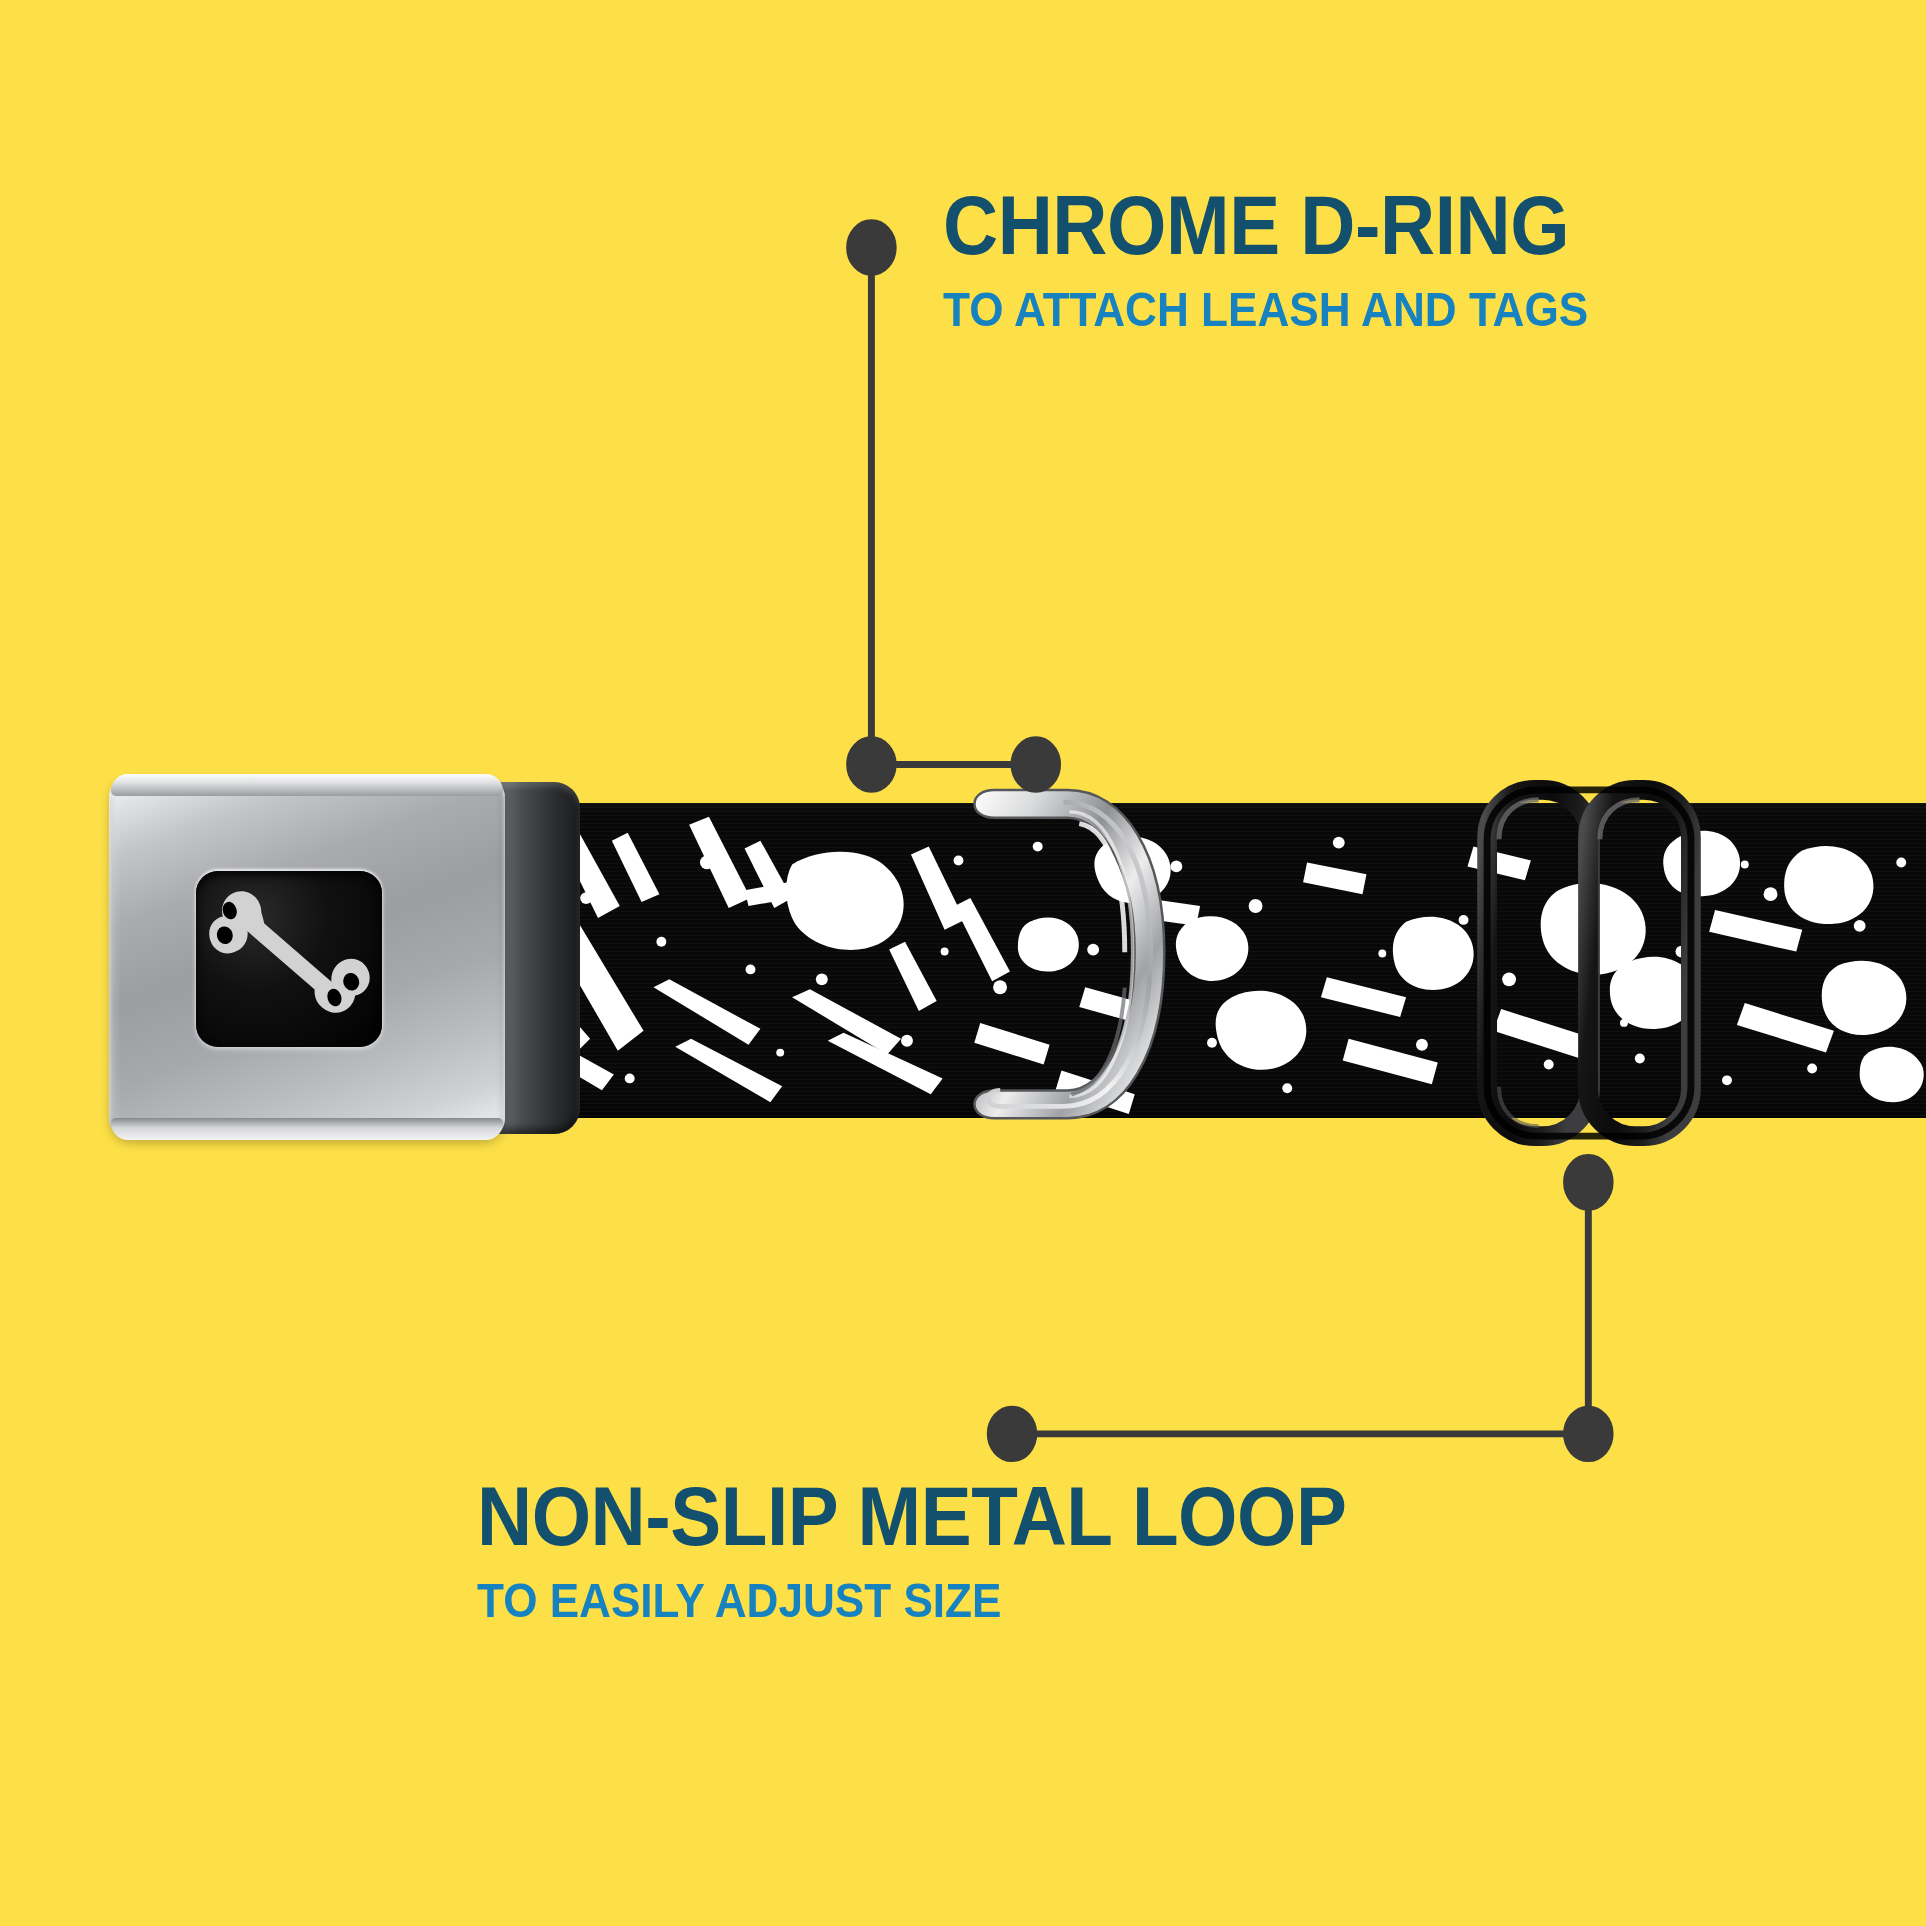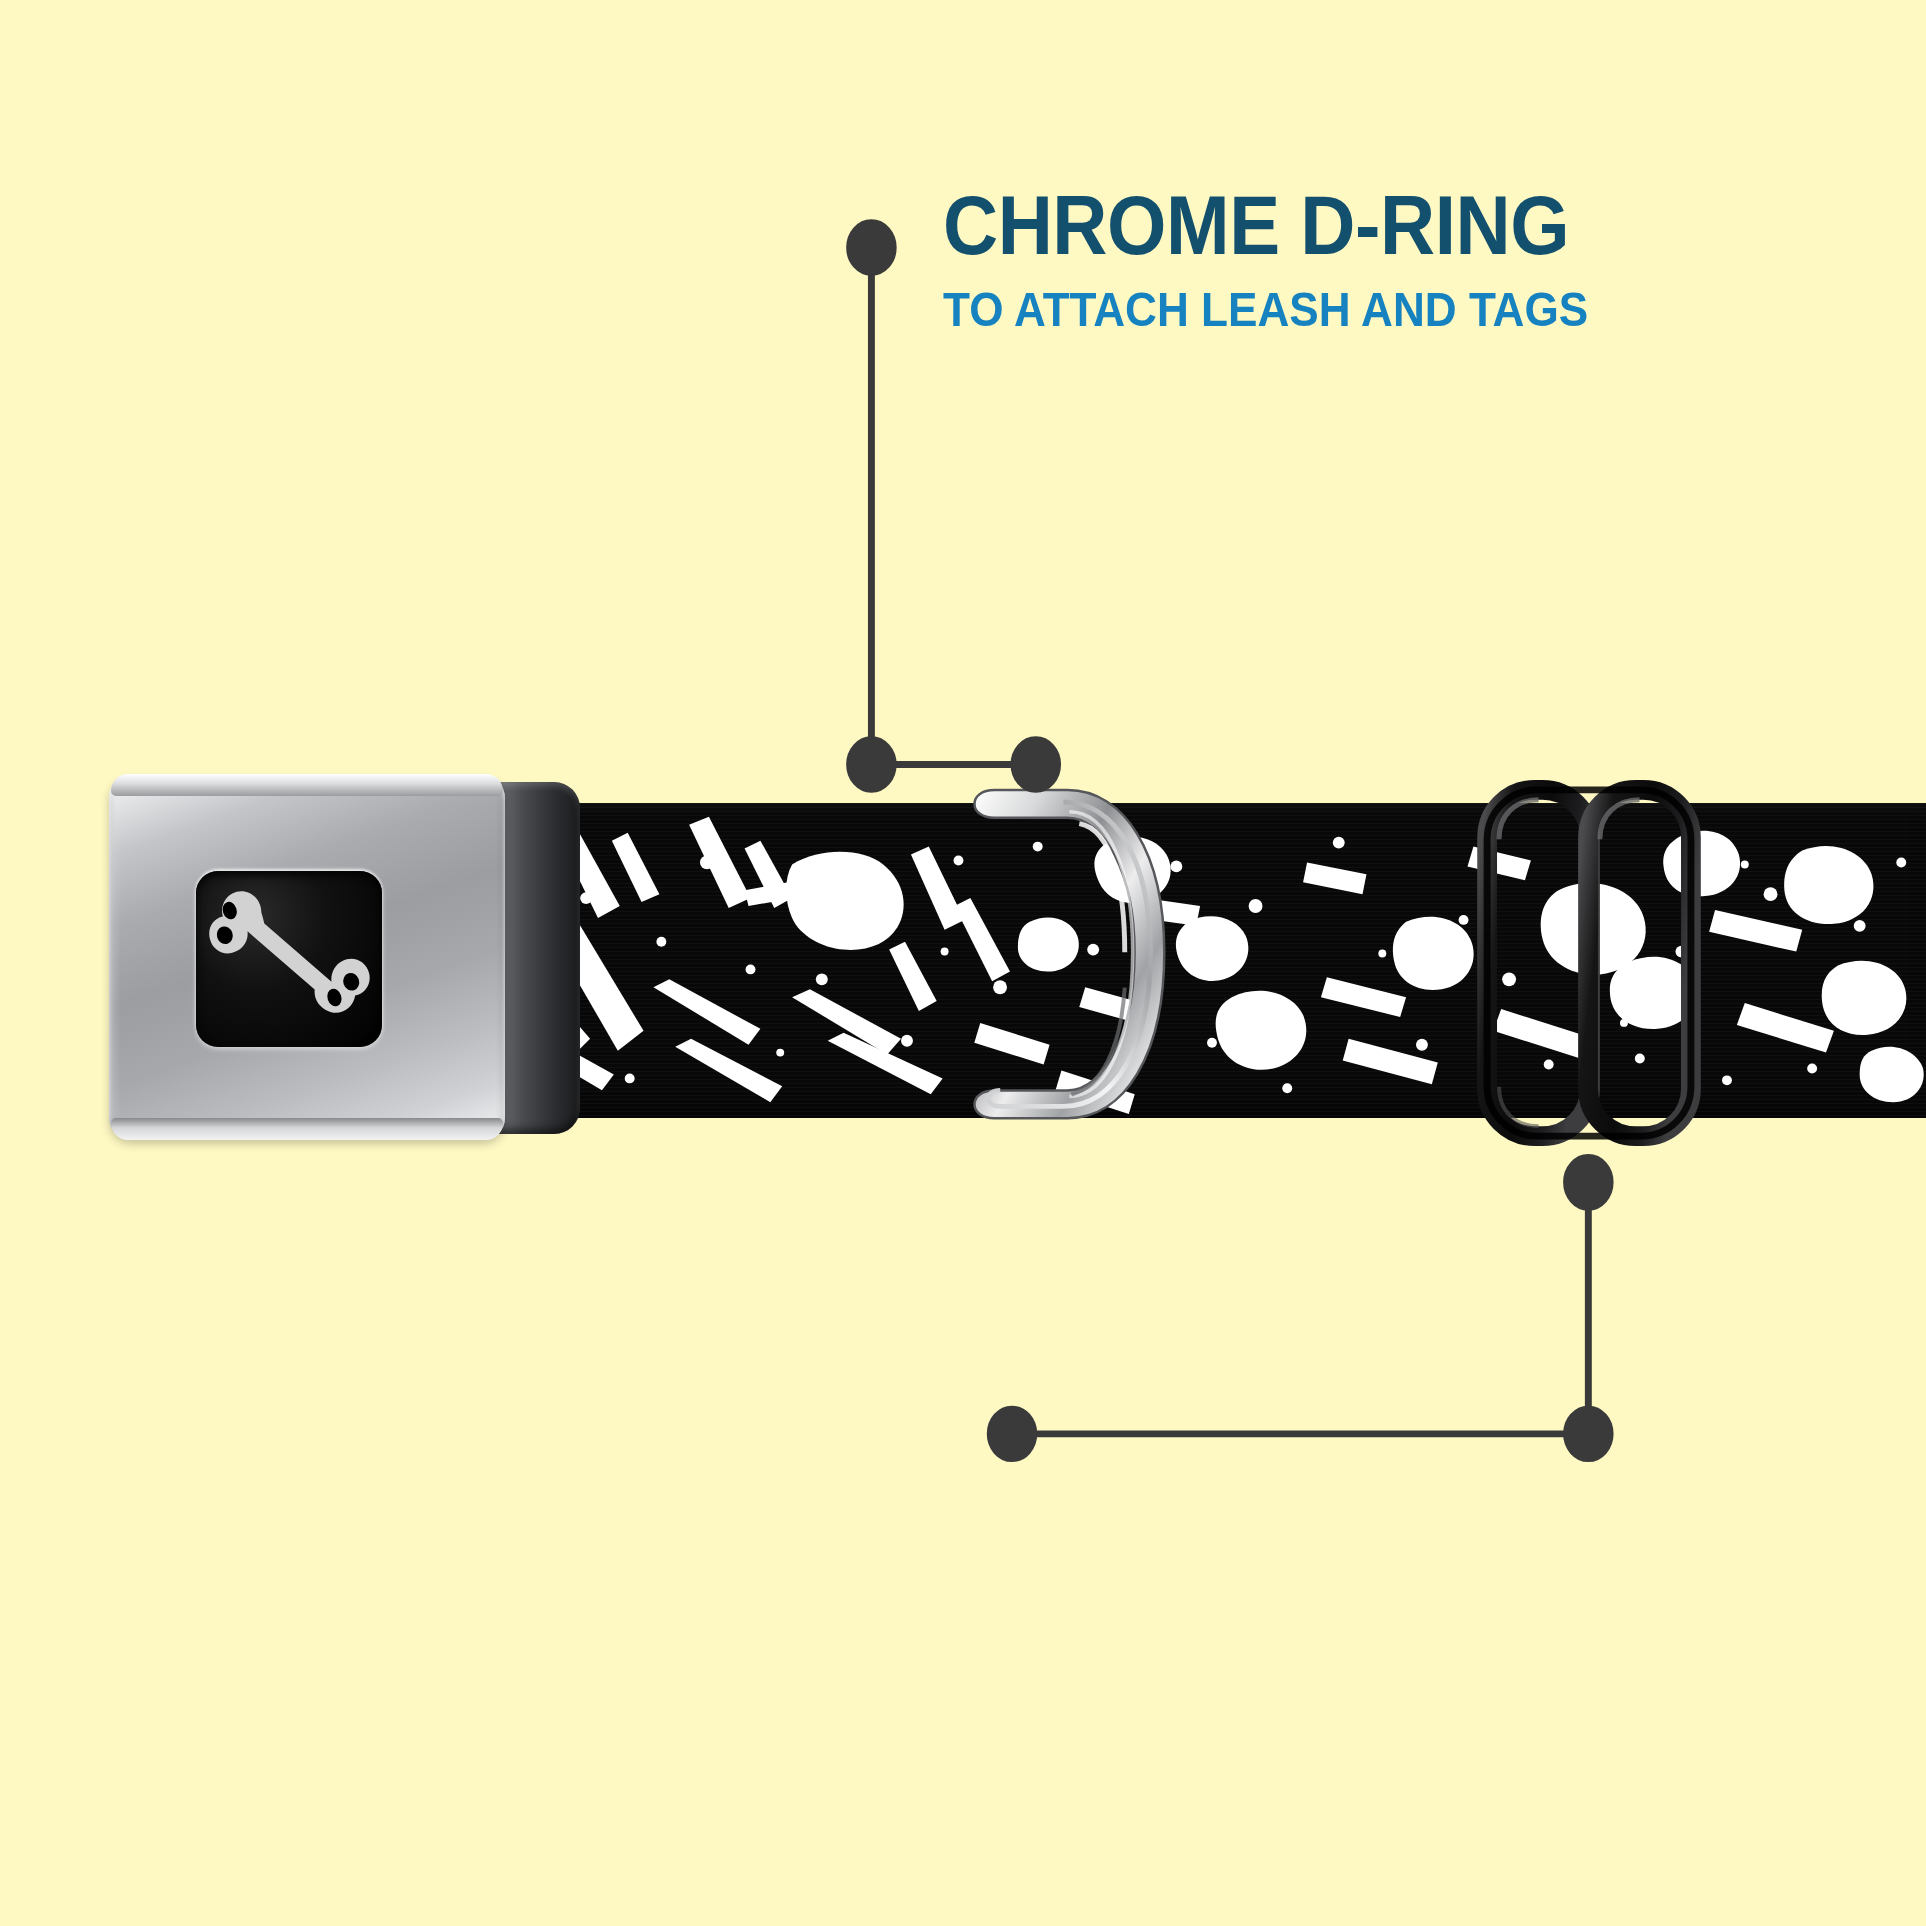--- a/index.html
+++ b/index.html
@@ -14,21 +14,21 @@
     overflow: hidden;
     font-family: "Liberation Sans", sans-serif;
     -webkit-font-smoothing: antialiased;
   }
 
   #stage {
     position: absolute;
     left: 0; top: 0;
     width: 1927px;
     height: 1927px;
-    background: #fef9c3;
+    background: #fde047;
   }
 
   
   .callout { position: absolute; }
 
   .callout-title {
     font-weight: 700;
     letter-spacing: -0.5px;
     line-height: 1;
     white-space: nowrap;
@@ -457,15 +457,19 @@
         <ellipse cx="1604" cy="1194" rx="22" ry="25"></ellipse>
       </g>
     </g>
   </svg>
 
   <div class="callout" id="callout-dring">
     <div class="callout-title">CHROME D-RING</div>
     <div class="callout-sub">TO ATTACH LEASH AND TAGS</div>
   </div>
 
+  <div class="callout" id="callout-loop">
+    <div class="callout-title">NON-SLIP METAL LOOP</div>
+    <div class="callout-sub">TO EASILY ADJUST SIZE</div>
+  </div>
 
 </div>
 
 
 </body></html>

